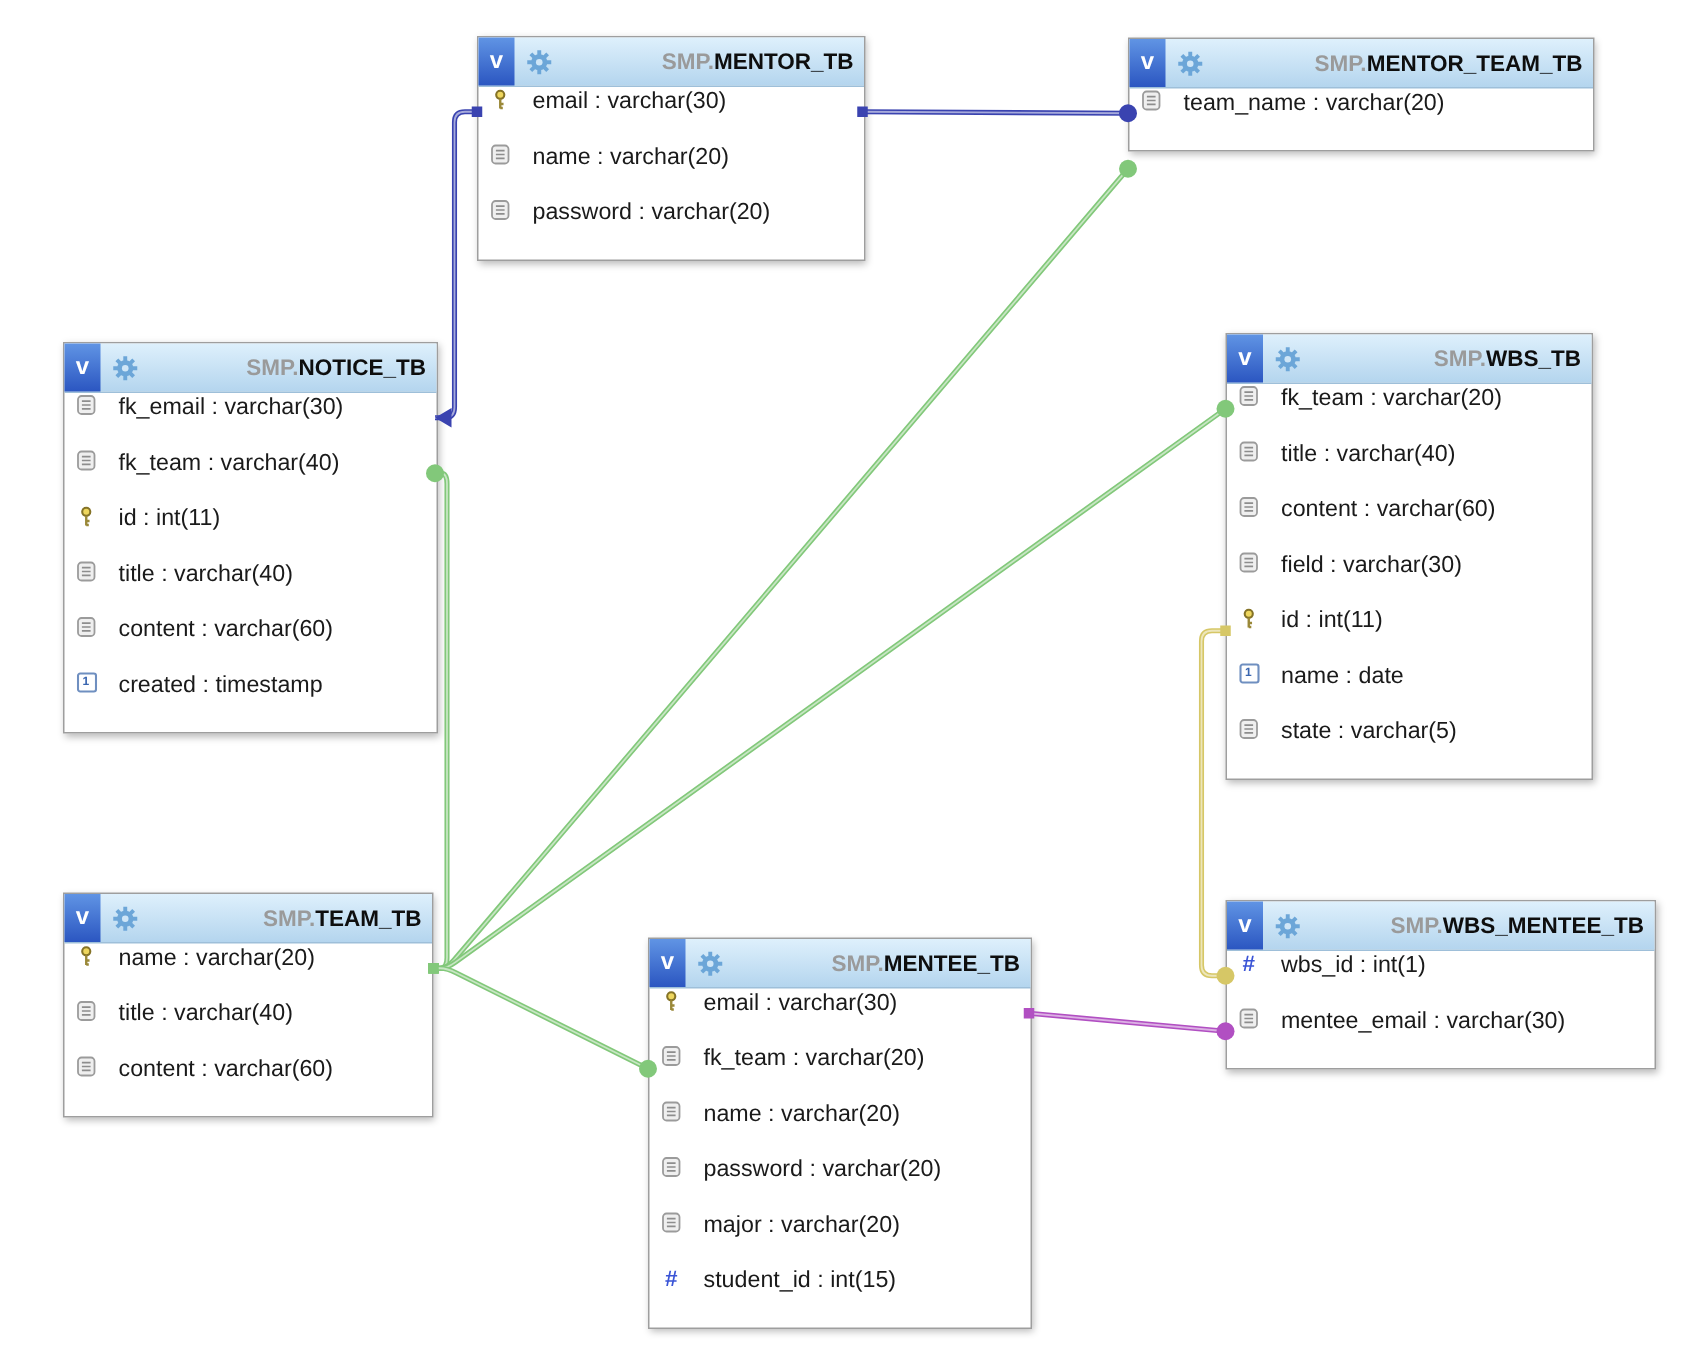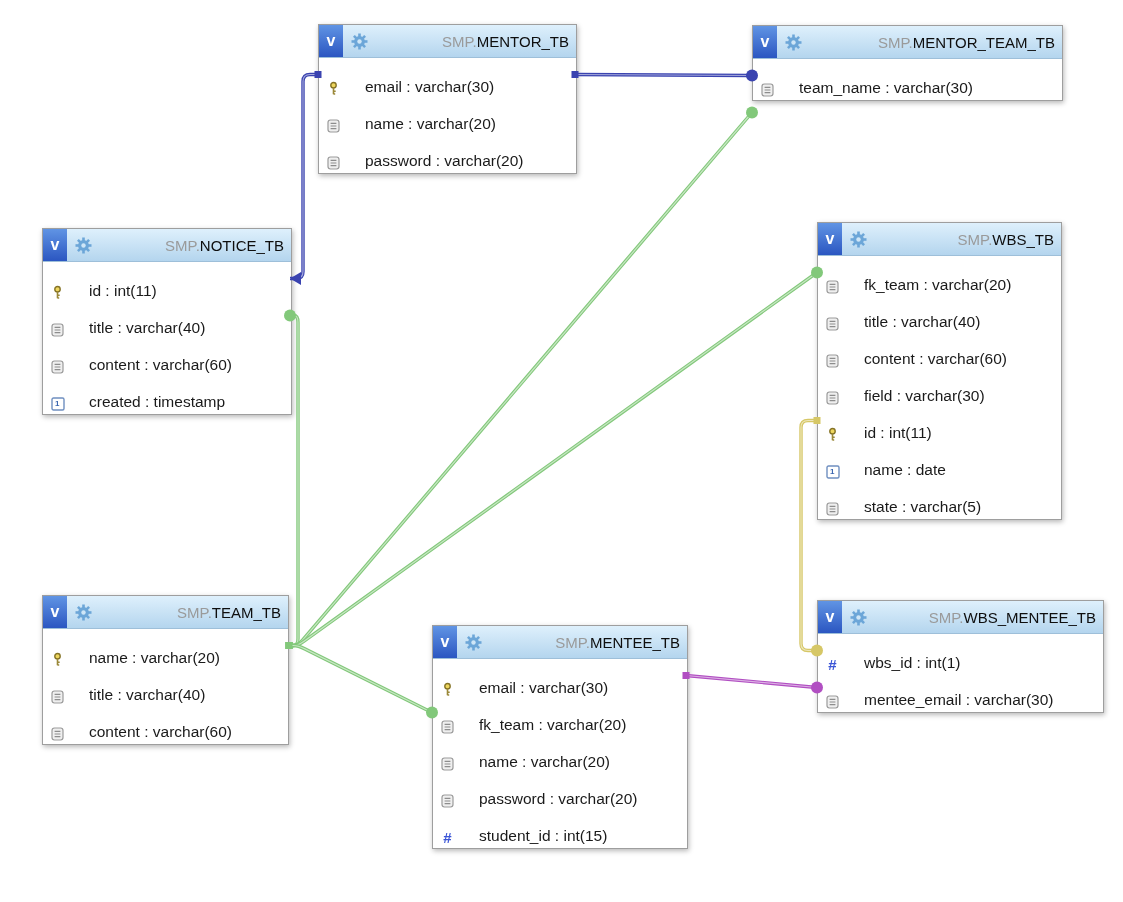--- a/index.html
+++ b/index.html
@@ -10,24 +10,24 @@
   #wires *{pointer-events:visibleStroke;}
   .er-table{position:absolute;background:#ffffff;border:1px solid #9e9e9e;
             box-shadow:1px 2px 5px rgba(0,0,0,.28);z-index:1;}
   .er-header{height:32px;display:flex;align-items:center;
              background:linear-gradient(#def0fc,#b4d5ee);
              border-bottom:1px solid #9ebfd9;padding-right:7px;}
   .v-badge{width:24px;height:32px;flex:0 0 24px;display:flex;align-items:center;justify-content:center;
            background:linear-gradient(#6094e4,#2b56c1);color:#ffffff;font-weight:700;font-size:16px;line-height:1;}
   .gear{margin-left:7px;display:flex;align-items:center;}
   .hdr-text{margin-left:auto;font-size:15px;white-space:nowrap;}
-  .schema{color:#9a9a9a;font-weight:400;}
-  .tname{color:#0e0e0e;font-weight:400;text-align:center;}
+  .schema{color:#9a9a9a;font-weight:700;}
+  .tname{color:#0e0e0e;font-weight:700;text-align:center;}
   .rows{padding:1px 0 3px 0;}
-  .row{height:37px;display:flex;align-items:flex-end;padding:0 8px 0 7px;gap:24px;
+  .row{height:37px;display:flex;align-items:flex-start;padding:0 8px 0 7px;gap:14px;
        font-size:15.5px;color:#1a1a1a;white-space:nowrap;}
   .cicon{width:15px;flex:0 0 15px;display:flex;align-items:center;justify-content:center;}
   .hash{color:#3b55d6;font-weight:700;font-size:15px;line-height:1;}
 </style>
 </head>
 <body>
 
 <div id="canvas">
   <div id="tables">
       <div class="er-table" style="left: 318px; top: 24px; width: 257px;">
@@ -95,21 +95,21 @@
           <div class="hdr-text"><span class="schema">SMP.</span><span class="tname">MENTOR_TEAM_TB</span></div>
         </div>
         <div class="rows">
           <div class="row">
             <span class="cicon">
               <svg width="13" height="14" viewBox="0 0 13 14">
                 <rect x="1" y="1" width="11" height="12" rx="2.4" fill="#efefef" stroke="#9b9b9b" stroke-width="1.2"></rect>
                 <path d="M3.6 4.4 H9.4 M3.6 7 H9.4 M3.6 9.6 H9.4" stroke="#8d8d8d" stroke-width="1.1"></path>
               </svg>
             </span>
-            <span>team_name : varchar(30)</span>
+            <span>team_name : varchar(20)</span>
           </div>
         </div>
       </div>
       <div class="er-table" style="left: 42px; top: 228px; width: 248px;">
         <div class="er-header">
           <div class="v-badge">v</div>
           <span class="gear">
             <svg width="19" height="19" viewBox="0 0 19 19">
               <g stroke="#6ca6d8" stroke-width="2.6">
                 <line x1="9.5" y1="1.5" x2="9.5" y2="17.5"></line>
@@ -117,20 +117,38 @@
                 <line x1="3.9" y1="3.9" x2="15.1" y2="15.1"></line>
                 <line x1="15.1" y1="3.9" x2="3.9" y2="15.1"></line>
               </g>
               <circle cx="9.5" cy="9.5" r="5.4" fill="#6ca6d8"></circle>
               <circle cx="9.5" cy="9.5" r="2.2" fill="#cfe6f7"></circle>
             </svg>
           </span>
           <div class="hdr-text"><span class="schema">SMP.</span><span class="tname">NOTICE_TB</span></div>
         </div>
         <div class="rows">
+          <div class="row">
+            <span class="cicon">
+              <svg width="13" height="14" viewBox="0 0 13 14">
+                <rect x="1" y="1" width="11" height="12" rx="2.4" fill="#efefef" stroke="#9b9b9b" stroke-width="1.2"></rect>
+                <path d="M3.6 4.4 H9.4 M3.6 7 H9.4 M3.6 9.6 H9.4" stroke="#8d8d8d" stroke-width="1.1"></path>
+              </svg>
+            </span>
+            <span>fk_email : varchar(30)</span>
+          </div>
+          <div class="row">
+            <span class="cicon">
+              <svg width="13" height="14" viewBox="0 0 13 14">
+                <rect x="1" y="1" width="11" height="12" rx="2.4" fill="#efefef" stroke="#9b9b9b" stroke-width="1.2"></rect>
+                <path d="M3.6 4.4 H9.4 M3.6 7 H9.4 M3.6 9.6 H9.4" stroke="#8d8d8d" stroke-width="1.1"></path>
+              </svg>
+            </span>
+            <span>fk_team : varchar(40)</span>
+          </div>
           <div class="row">
             <span class="cicon">
               <svg width="13" height="15" viewBox="0 0 13 15">
                 <circle cx="6.5" cy="4.2" r="2.7" fill="#eed65e" stroke="#857327" stroke-width="1.4"></circle>
                 <path d="M6.5 6.9 V13.3 M6.5 10.3 H8.7 M6.5 13 H8.2" stroke="#9a8838" stroke-width="1.6" fill="none"></path>
               </svg>
             </span>
             <span>id : int(11)</span>
           </div>
           <div class="row">
@@ -338,20 +356,29 @@
             <span>name : varchar(20)</span>
           </div>
           <div class="row">
             <span class="cicon">
               <svg width="13" height="14" viewBox="0 0 13 14">
                 <rect x="1" y="1" width="11" height="12" rx="2.4" fill="#efefef" stroke="#9b9b9b" stroke-width="1.2"></rect>
                 <path d="M3.6 4.4 H9.4 M3.6 7 H9.4 M3.6 9.6 H9.4" stroke="#8d8d8d" stroke-width="1.1"></path>
               </svg>
             </span>
             <span>password : varchar(20)</span>
+          </div>
+          <div class="row">
+            <span class="cicon">
+              <svg width="13" height="14" viewBox="0 0 13 14">
+                <rect x="1" y="1" width="11" height="12" rx="2.4" fill="#efefef" stroke="#9b9b9b" stroke-width="1.2"></rect>
+                <path d="M3.6 4.4 H9.4 M3.6 7 H9.4 M3.6 9.6 H9.4" stroke="#8d8d8d" stroke-width="1.1"></path>
+              </svg>
+            </span>
+            <span>major : varchar(20)</span>
           </div>
           <div class="row">
             <span class="cicon">
               <span class="hash">#</span>
             </span>
             <span>student_id : int(15)</span>
           </div>
         </div>
       </div>
       <div class="er-table" style="left: 817px; top: 600px; width: 285px;">

